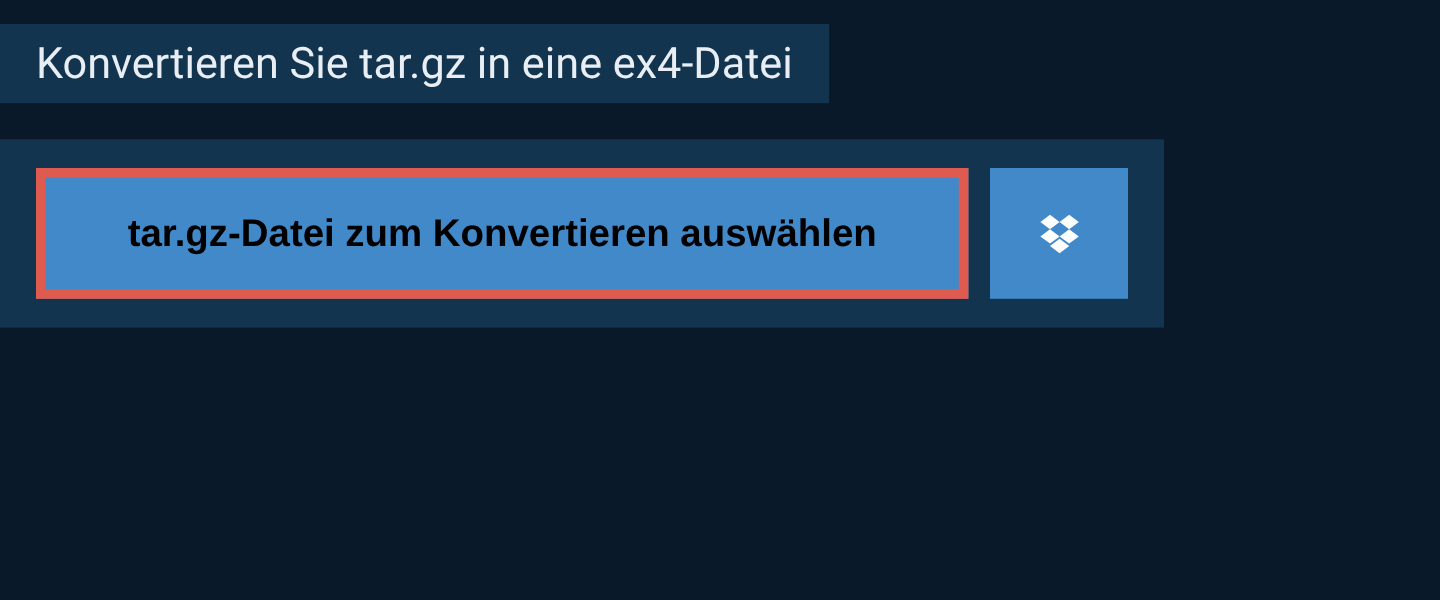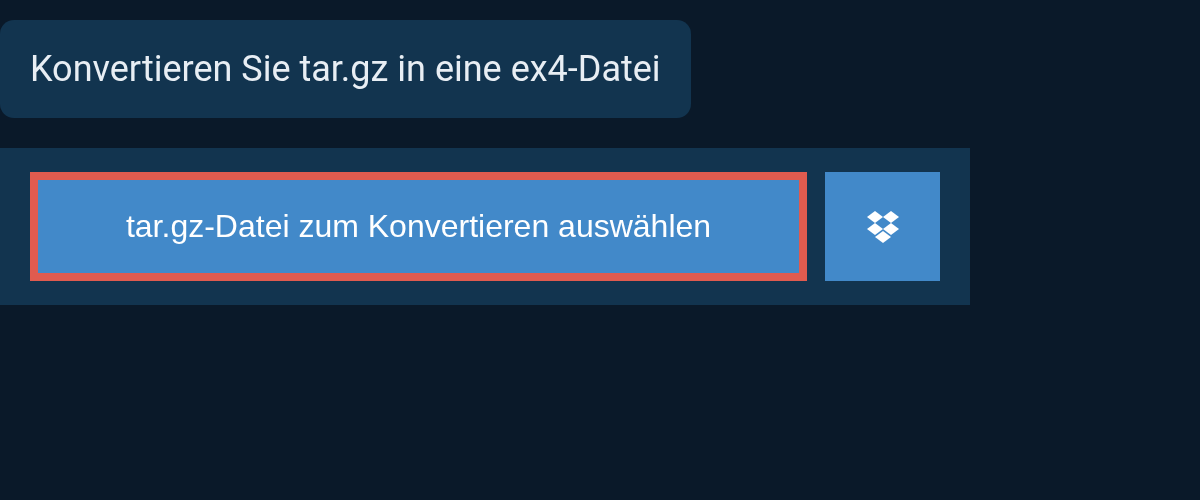--- a/index.html
+++ b/index.html
@@ -9,46 +9,45 @@
     }
     body {
       width: 1200px;
       height: 500px;
       background: #0a1929;
       font-family: -apple-system, BlinkMacSystemFont, "Segoe UI", Roboto, Helvetica, Arial, sans-serif;
       overflow: hidden;
     }
     .header-bar {
       background: #12344f;
-      padding: 28px 30px;
+      padding: 12px 30px;
       display: inline-block;
       margin-top: 20px;
-      border-radius: 14px;
     }
     .header-title {
       color: #e8eef4;
       font-size: 36px;
       font-weight: 400;
     }
     .upload-panel {
       background: #12344f;
       margin-top: 30px;
       padding: 24px 30px;
       width: 970px;
       display: flex;
       gap: 18px;
       align-items: stretch;
     }
     .select-file-button {
       flex: 1;
       background: #4289c9;
       border: 8px solid #e05b4f;
-      color: #ffffff;
+      color: #000000;
       font-size: 32px;
-      font-weight: 400;
+      font-weight: 700;
       padding: 28px 20px;
       cursor: pointer;
       text-align: center;
       display: flex;
       align-items: center;
       justify-content: center;
     }
     .dropbox-button {
       width: 115px;
       background: #4289c9;

